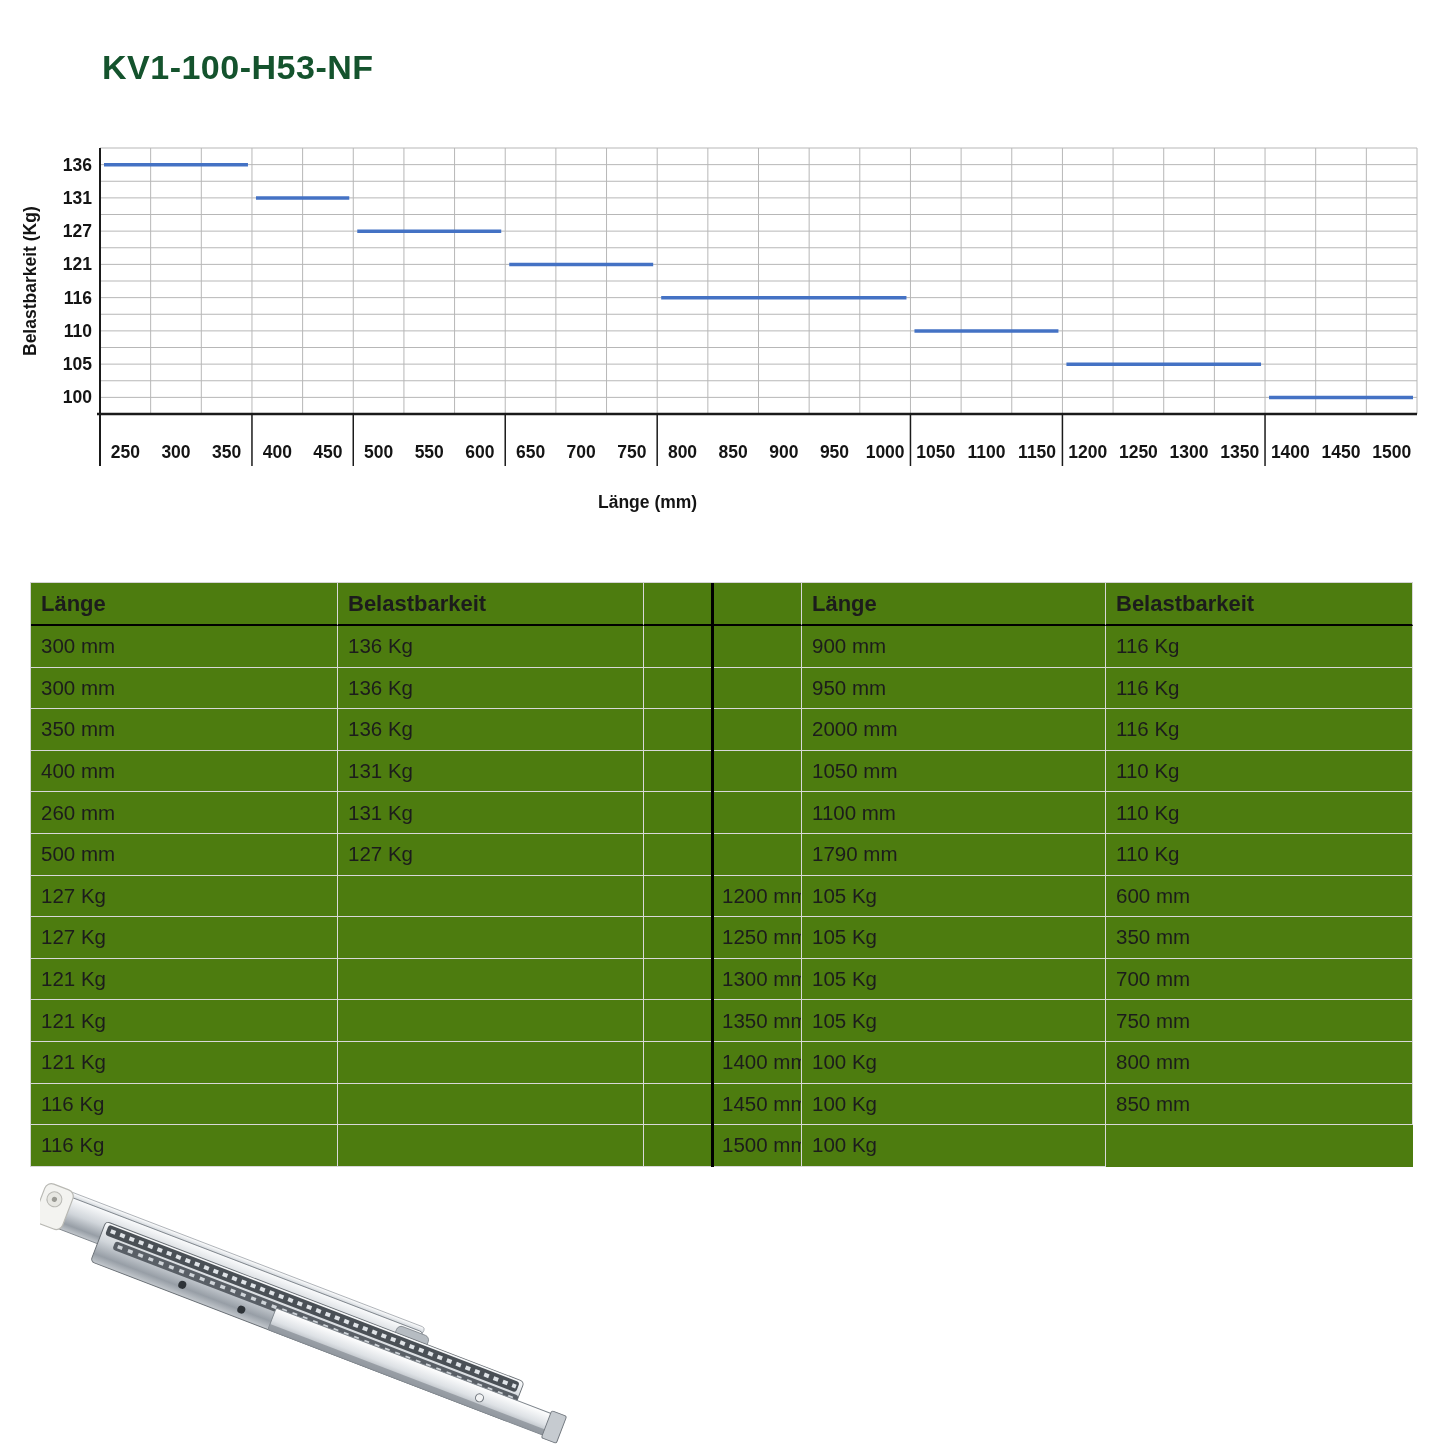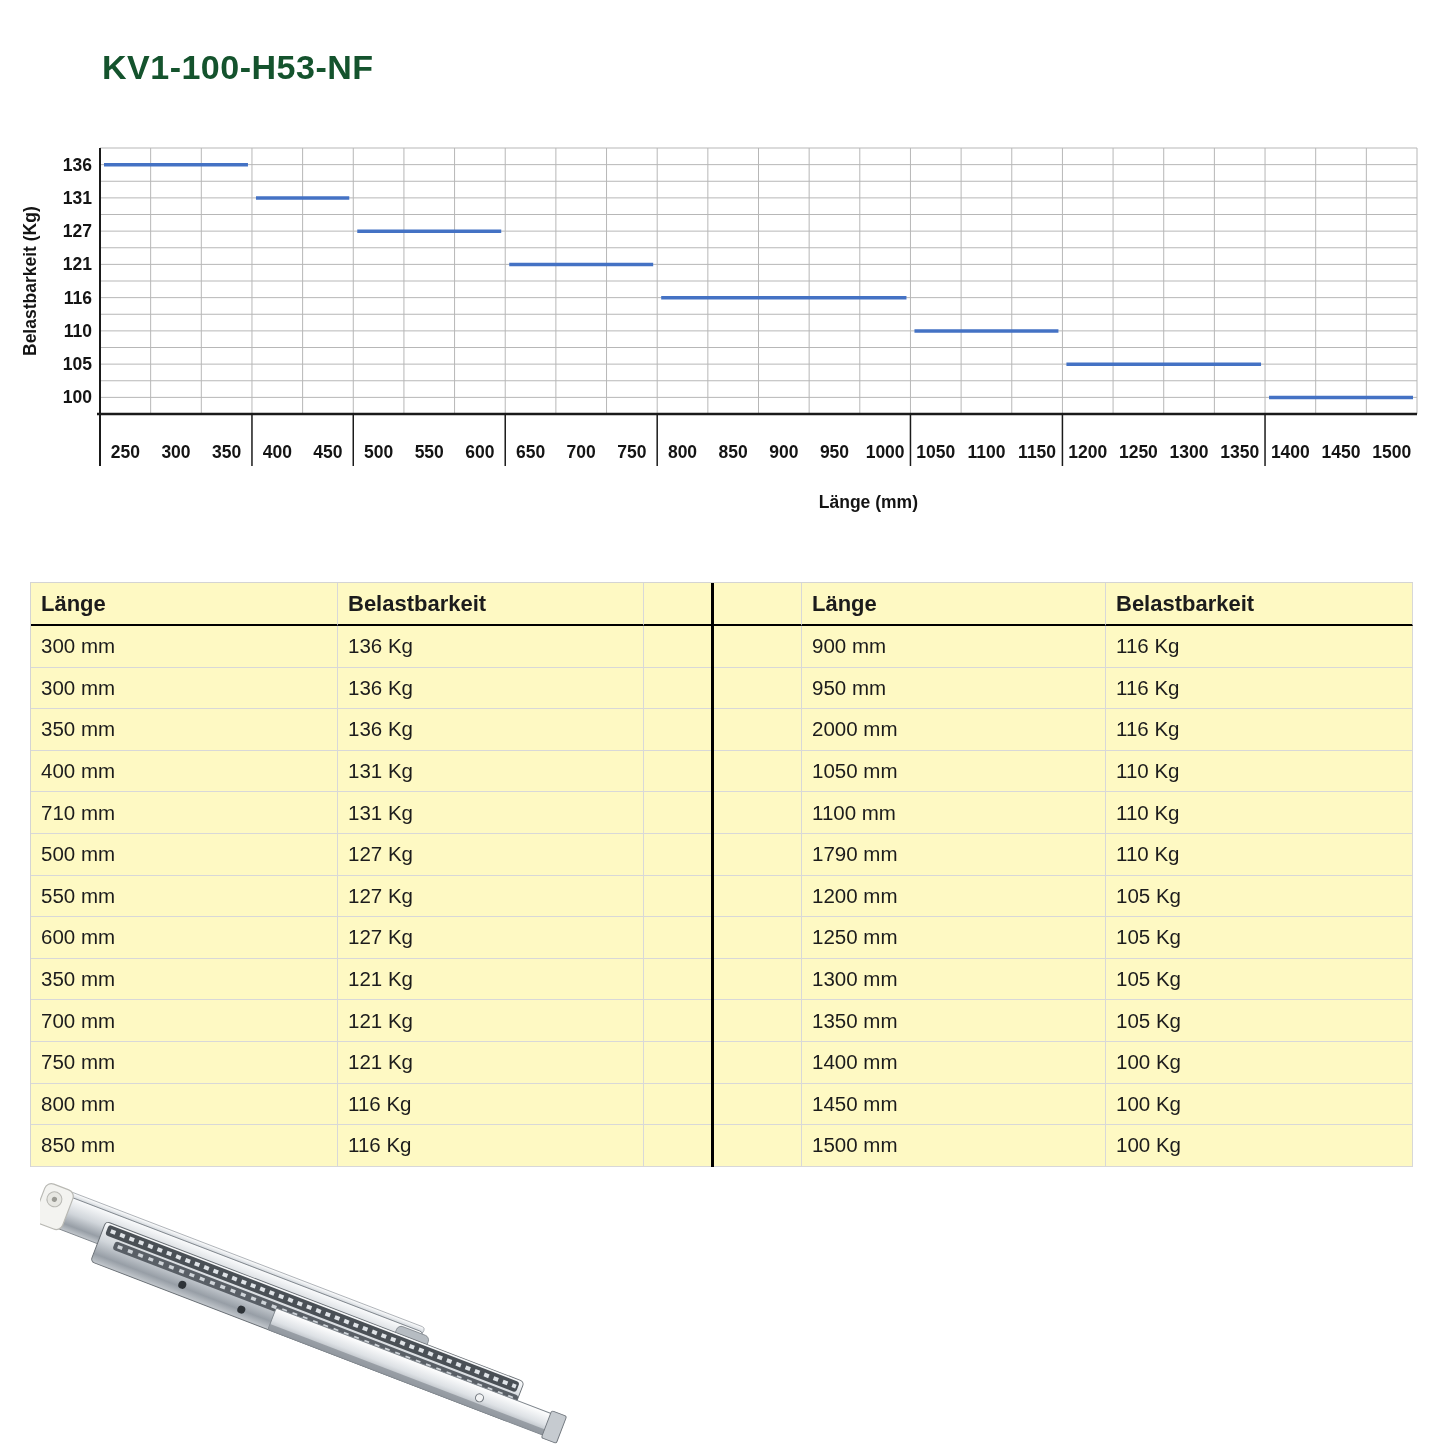--- a/index.html
+++ b/index.html
@@ -15,31 +15,31 @@
   
   .chart-svg{position:absolute;left:0;top:130px;}
   .ct{font:700 17.5px "Liberation Sans",sans-serif;fill:#141414;}
   .ylab{
     position:absolute;left:18px;top:148px;height:266px;width:24px;
     display:flex;align-items:center;justify-content:center;
     writing-mode:vertical-rl;transform:rotate(180deg);
     font-size:17.5px;font-weight:700;color:#141414;white-space:nowrap;
   }
   .xlab{
-    position:absolute;left:598px;top:492px;width:320px;text-align:right;
+    position:absolute;left:598px;top:492px;width:320px;text-align:left;
     font-size:17.5px;font-weight:700;color:#141414;
   }
   
   .tbl{
     position:absolute;left:30px;top:582px;width:1382px;
     display:grid;
     grid-template-columns:307px 306px 68px 90px 304px 307px;
     grid-template-rows:43px repeat(13,41.6px);
     border-top:1px solid #d4d4d4;border-left:1px solid #d4d4d4;
-    background:#fef9c3;
+    background:#4d7c0f;
   }
   .c{
     border-right:1px solid #d8d8d8;border-bottom:1px solid #d8d8d8;
     display:flex;align-items:center;padding-left:10px;box-sizing:border-box;
     font-size:20.5px;color:#1c1c1c;overflow:hidden;white-space:nowrap;
   }
   .h{font-weight:700;font-size:22px;border-bottom:2.5px solid #000;}
   .tbl-divider{
     position:absolute;left:680px;top:0;height:100%;width:2.5px;background:#000;
   }
@@ -176,33 +176,32 @@
     <div class="c"></div>
     <div class="c"></div>
     <div class="c">2000 mm</div>
     <div class="c">116 Kg</div>
     <div class="c">400 mm</div>
     <div class="c">131 Kg</div>
     <div class="c"></div>
     <div class="c"></div>
     <div class="c">1050 mm</div>
     <div class="c">110 Kg</div>
-    <div class="c">710 mm</div>
+    <div class="c">260 mm</div>
     <div class="c">131 Kg</div>
     <div class="c"></div>
     <div class="c"></div>
     <div class="c">1100 mm</div>
     <div class="c">110 Kg</div>
     <div class="c">500 mm</div>
     <div class="c">127 Kg</div>
     <div class="c"></div>
     <div class="c"></div>
     <div class="c">1790 mm</div>
     <div class="c">110 Kg</div>
-    <div class="c">550 mm</div>
     <div class="c">127 Kg</div>
     <div class="c"></div>
     <div class="c"></div>
     <div class="c">1200 mm</div>
     <div class="c">105 Kg</div>
     <div class="c">600 mm</div>
     <div class="c">127 Kg</div>
     <div class="c"></div>
     <div class="c"></div>
     <div class="c">1250 mm</div>

